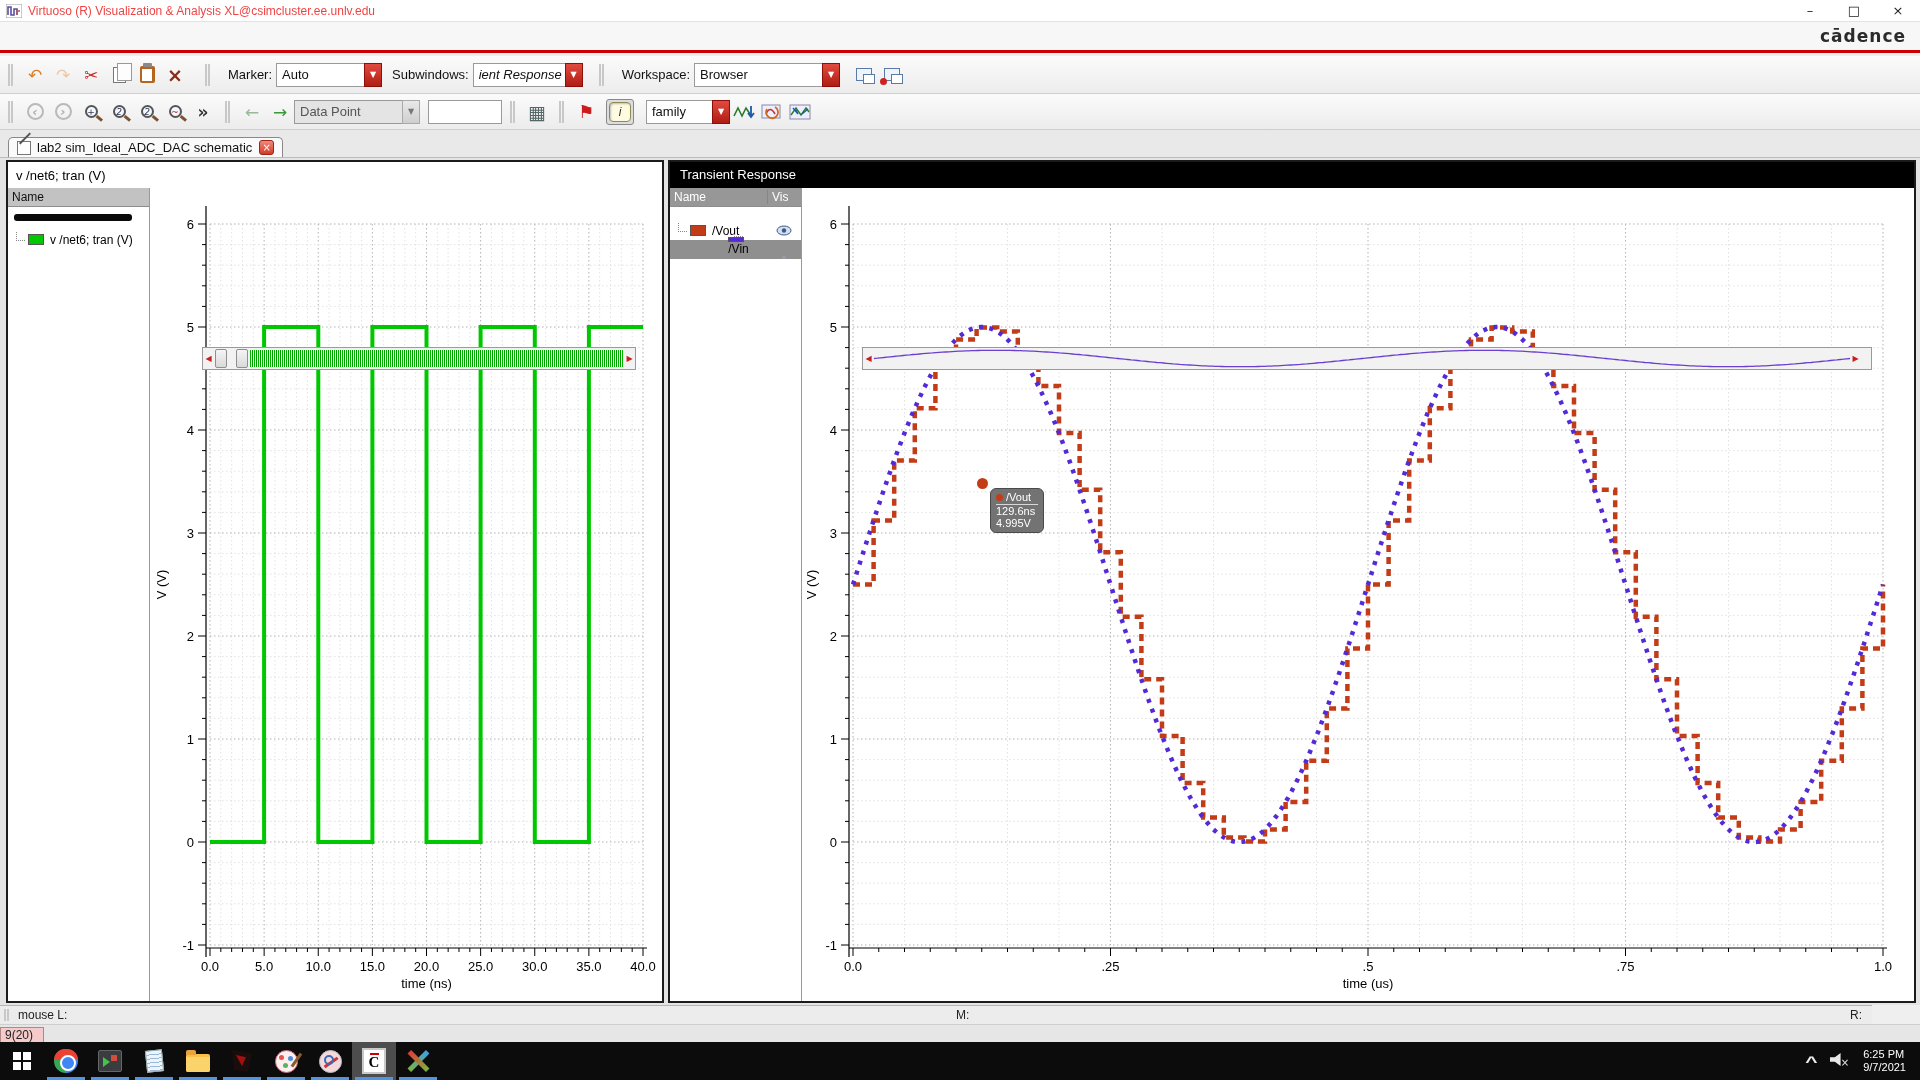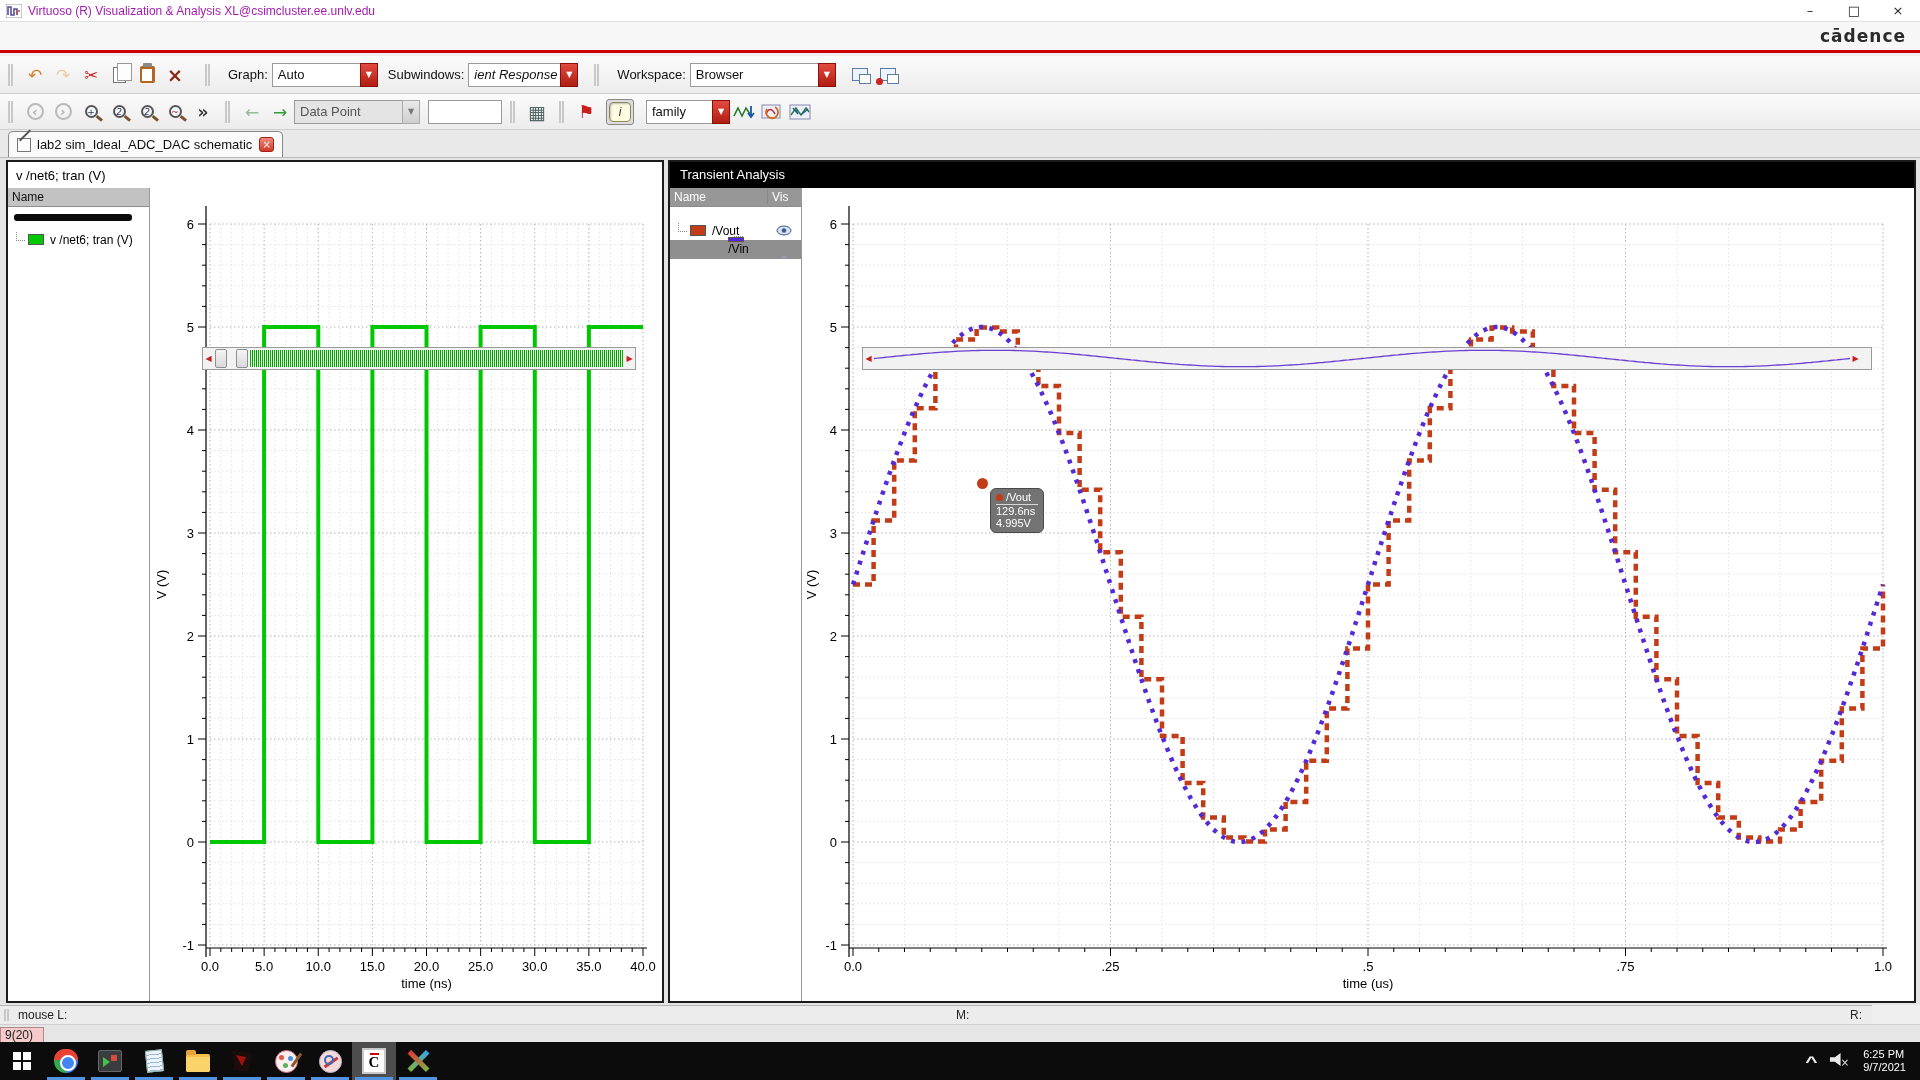--- a/index.html
+++ b/index.html
@@ -3,21 +3,21 @@
 <meta charset="utf-8">
 <style>
   * { margin:0; padding:0; box-sizing:border-box; }
   html,body { width:1920px; height:1080px; overflow:hidden; background:#efefef;
               font-family:"Liberation Sans",sans-serif; }
 
   
   #titlebar { position:absolute; left:0; top:0; width:1920px; height:22px; background:#ffffff;
               border-bottom:1px solid #e2e2e2; display:flex; align-items:center; }
   #title-icon { width:16px; height:14px; margin:0 6px 0 6px; display:inline-block; }
-  #title-text { font-size:12px; color:#a21caf; }
+  #title-text { font-size:12px; color:#ef4444; }
   .win-ctl { width:44px; height:21px; display:flex; align-items:center; justify-content:center;
              font-size:13px; color:#222; font-family:"DejaVu Sans",sans-serif; }
   #win-ctls { margin-left:auto; display:flex; }
 
   
   #menubar { position:absolute; left:0; top:22px; width:1920px; height:31px; background:#f7f7f7;
              display:flex; align-items:center; border-bottom:3px solid #cc0000; }
   .menu-item { font-size:13px; color:#111; padding:4px 9px; cursor:default; }
   #brand { margin-left:auto; margin-right:14px; font-size:17px; font-weight:bold; color:#2b2b2b;
            letter-spacing:1px; font-family:"DejaVu Sans",sans-serif; }
@@ -64,21 +64,21 @@
   .paste-ic::after { content:""; position:absolute; left:2.5px; top:3px; width:10px; height:12px; background:#fff; }
   .casc-ic { width:16px; height:13px; border:1.5px solid #5a7aa8; background:#eef4fc; position:relative; }
   .casc-ic::after { content:""; position:absolute; right:-4px; bottom:-4px; width:10px; height:8px;
                     border:1.5px solid #5a7aa8; background:#fff; }
   .casc2-ic::before { content:""; position:absolute; left:-5px; bottom:-5px; width:7px; height:7px;
                       background:#cc2222; border-radius:50%; z-index:2; }
 
   
   #tabbar { position:absolute; left:0; top:130px; width:1920px; height:28px; background:#e9e9e9;
             border-bottom:1px solid #bbb; display:flex; align-items:flex-end; }
-  #doc-tab { margin-left:8px; height:26px; background:#fafafa; border:1px solid #888; border-bottom:none;
+  #doc-tab { margin-left:8px; height:20px; background:#fafafa; border:1px solid #888; border-bottom:none;
              border-radius:5px 5px 0 0; display:flex; align-items:center; padding:0 8px; }
   #tab-check { width:14px; height:14px; border:1px solid #777; background:#fff; margin-right:6px; position:relative; }
   #tab-check::after { content:""; position:absolute; left:1px; top:1px; width:15px; height:1.5px;
                       background:#555; transform:rotate(-45deg); transform-origin:left top; }
   #doc-tab span.tab-label { font-size:13px; color:#111; }
   #tab-close { width:15px; height:15px; margin-left:7px; background:linear-gradient(#ef8a7e,#d13b28);
                border:1px solid #a02215; border-radius:3px; color:#fff; font-size:10px; line-height:13px;
                text-align:center; font-family:"DejaVu Sans",sans-serif; }
 
   
@@ -220,21 +220,21 @@
   <span class="tb-icon" style="color:#ecc9a4;">↷</span>
   <span class="tb-icon" style="color:#cc2222;">✂</span>
   <span class="tb-icon">
       <i class="copy-ic"></i>
     </span>
   <span class="tb-icon">
       <i class="paste-ic"></i>
     </span>
   <span class="tb-icon" style="color:#8a2a1a; font-weight:bold; font-size:19px;">×</span>
   <span class="grip" style="margin-left:16px;"></span>
-  <span class="lbl">Graph:</span>
+  <span class="lbl">Marker:</span>
   <div class="dd">
     <span class="val" style="width:88px;">Auto</span>
     <span class="btn">▼</span>
   </div>
   <span class="lbl">Subwindows:</span>
   <div class="dd">
     <span class="val" style="width:92px;font-style:italic;">ient Response</span>
     <span class="btn">▼</span>
   </div>
   <span class="grip" style="margin-left:16px;"></span>
@@ -519,21 +519,21 @@
           <text x="436.875" y="783" text-anchor="middle" font-size="13" fill="#000">35.0</text>
           <text x="491" y="783" text-anchor="middle" font-size="13" fill="#000">40.0</text>
           <text x="274.5" y="800" text-anchor="middle" font-size="13" fill="#000">time (ns)</text>
           <text x="14" y="396.5" text-anchor="middle" font-size="13" fill="#000" transform="rotate(-90 14 396.5)">V (V)</text>
         </g>
         <path d="M58.0 654.0 L112.1 654.0 L112.1 139.0 L166.3 139.0 L166.3 654.0 L220.4 654.0 L220.4 139.0 L274.5 139.0 L274.5 654.0 L328.6 654.0 L328.6 139.0 L382.8 139.0 L382.8 654.0 L436.9 654.0 L436.9 139.0 L491.0 139.0 " fill="none" stroke="#00c800" stroke-width="4"></path>
       </svg>
   </div>
 
   <div id="right-panel">
-    <div id="rp-header">Transient Analysis</div>
+    <div id="rp-header">Transient Response</div>
     <div id="rp-legend" class="legend-col">
       <div class="leg-header">
         <span class="nh">Name</span>
         <span class="vh">Vis</span>
       </div>
       <div style="height:14px;"></div>
       <div class="leg-row">
         <span class="tree-elbow"></span>
         <span class="swatch" id="vout-swatch" style="background: rgb(194, 61, 23);"></span>
         <span>/Vout</span>

